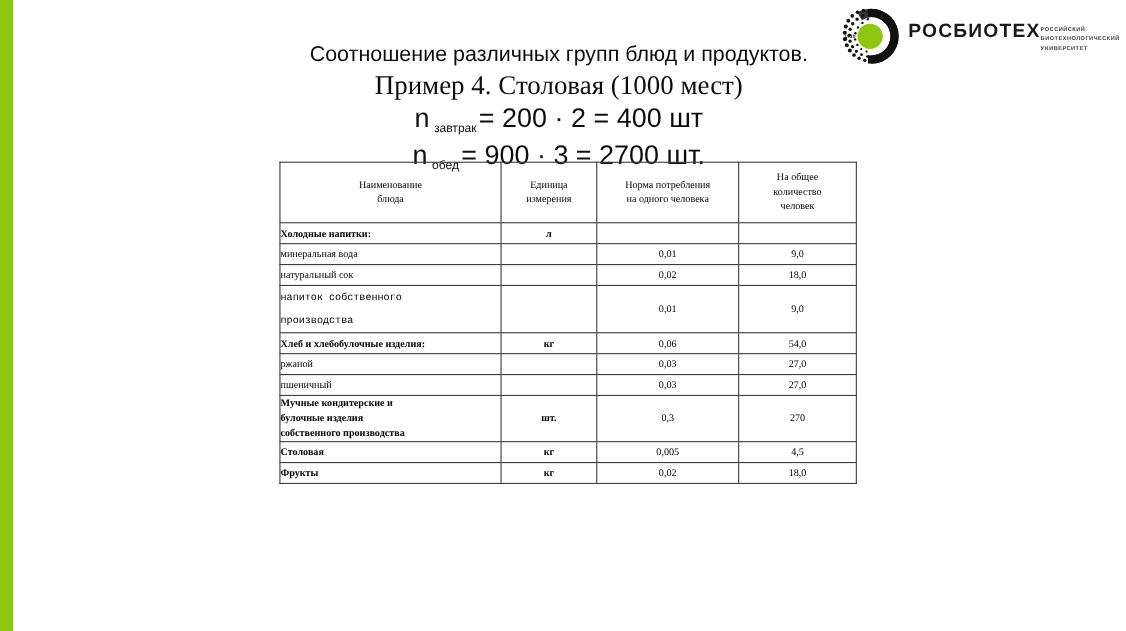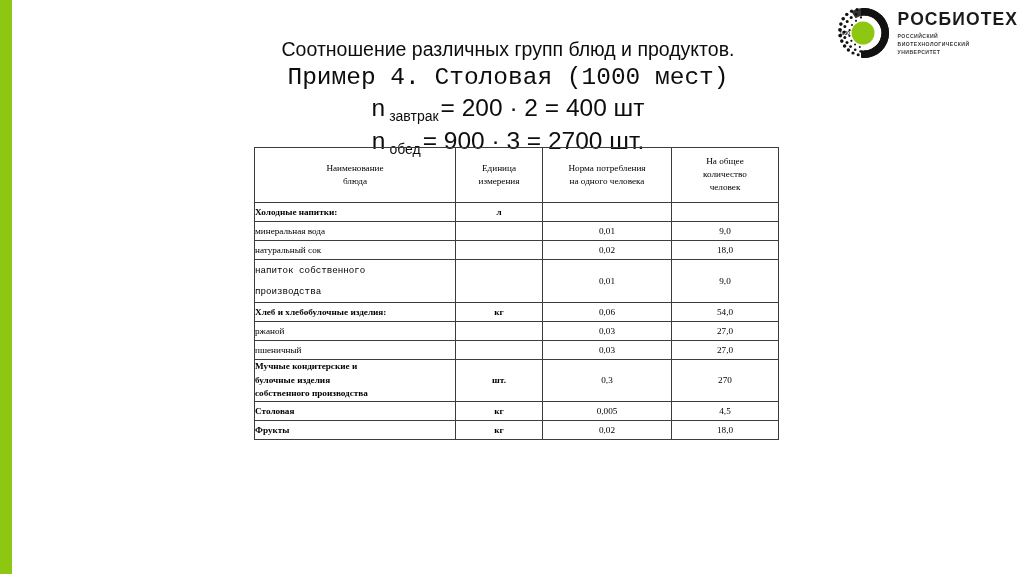--- a/index.html
+++ b/index.html
@@ -36,21 +36,21 @@
   }
   #logo-mark {
     position: relative;
     width: 54px;
     height: 54px;
     flex: none;
   }
   #logo-mark svg { display: block; }
   #logo-wordmark {
     display: flex;
-    flex-direction: column;
+    flex-direction: row;
     justify-content: center;
     padding-top: 2px;
   }
   #logo-title {
     font-family: "Liberation Sans", sans-serif;
     font-weight: bold;
     font-size: 17.5px;
     letter-spacing: 1.1px;
     color: #1a1a1a;
     line-height: 1;
@@ -75,30 +75,30 @@
     color: #0d0d0d;
   }
   .title-line-1 {
     font-size: 19.5px;
     line-height: 26px;
     font-family: "Liberation Sans", sans-serif;
   }
   .title-line-2 {
     font-size: 24.5px;
     line-height: 31px;
-    font-family: Liberation Mono, monospace;
+    font-family: Liberation Serif, serif;
   }
   .formula-line {
     font-size: 24.5px;
     line-height: 30px;
     font-family: "Liberation Sans", sans-serif;
     white-space: pre;
   }
   .formula-sub {
-    font-size: 14px;
+    font-size: 11px;
     vertical-align: baseline;
     position: relative;
     top: 5px;
     padding: 0 2px 0 4px;
   }
 
   
   #consumption-table {
     position: absolute;
     left: 240px;

